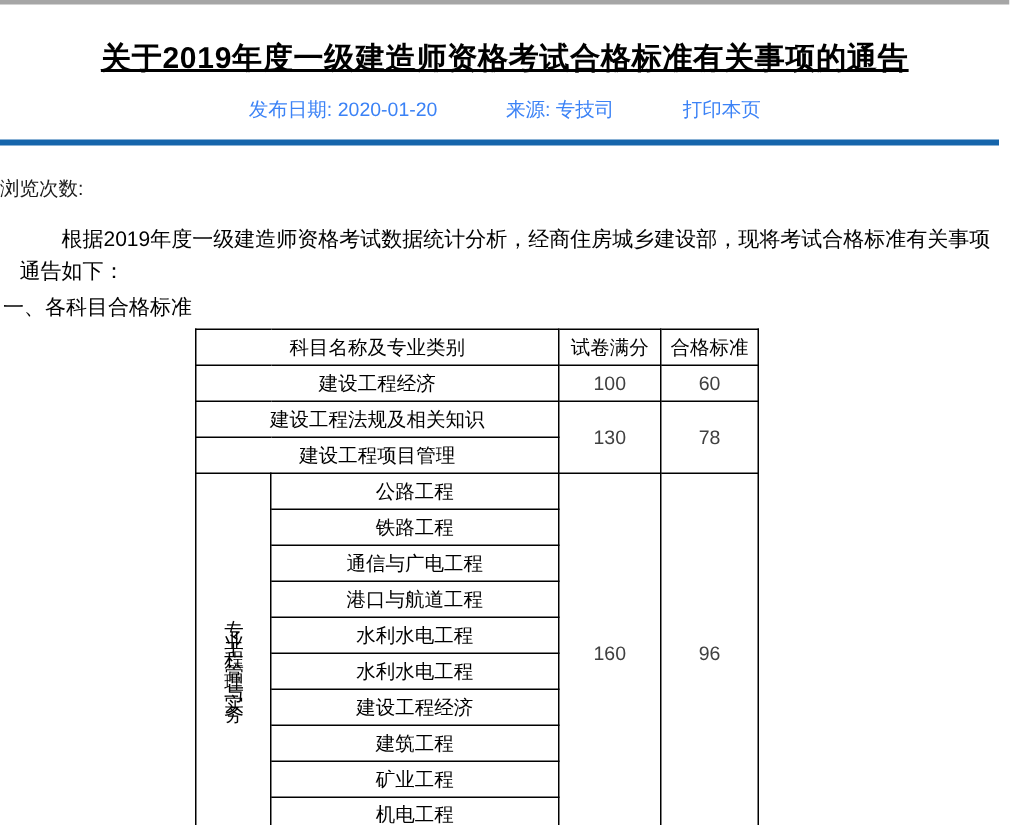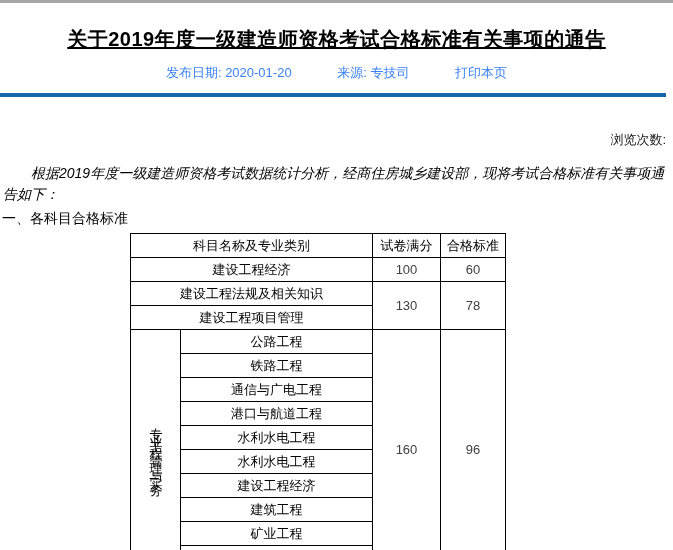--- a/index.html
+++ b/index.html
@@ -35,31 +35,29 @@
   .meta .meta-item span { display: inline; }
   .print-link { cursor: pointer; }
   .blue-divider {
     margin-top: 11px;
     width: 666px;
     height: 4px;
     background: #1565ab;
   }
   .views-row {
     width: 666px;
-    margin-top: 34px;
-    text-align: right;
+    margin-top: 20px;
     font-size: 13px;
     color: #1a1a1a;
   }
   .intro {
-    margin: 14px 3px 0 3px;
+    margin: 14px 3px 0 13px;
     font-size: 14px;
     line-height: 21px;
     text-indent: 2em;
-    font-style: italic;
   }
   .section-title {
     margin: 3px 0 0 2px;
     font-size: 14px;
     line-height: 21px;
     font-weight: normal;
   }
   table.standards {
     margin: 4px 0 0 130px;
     border-collapse: collapse;

